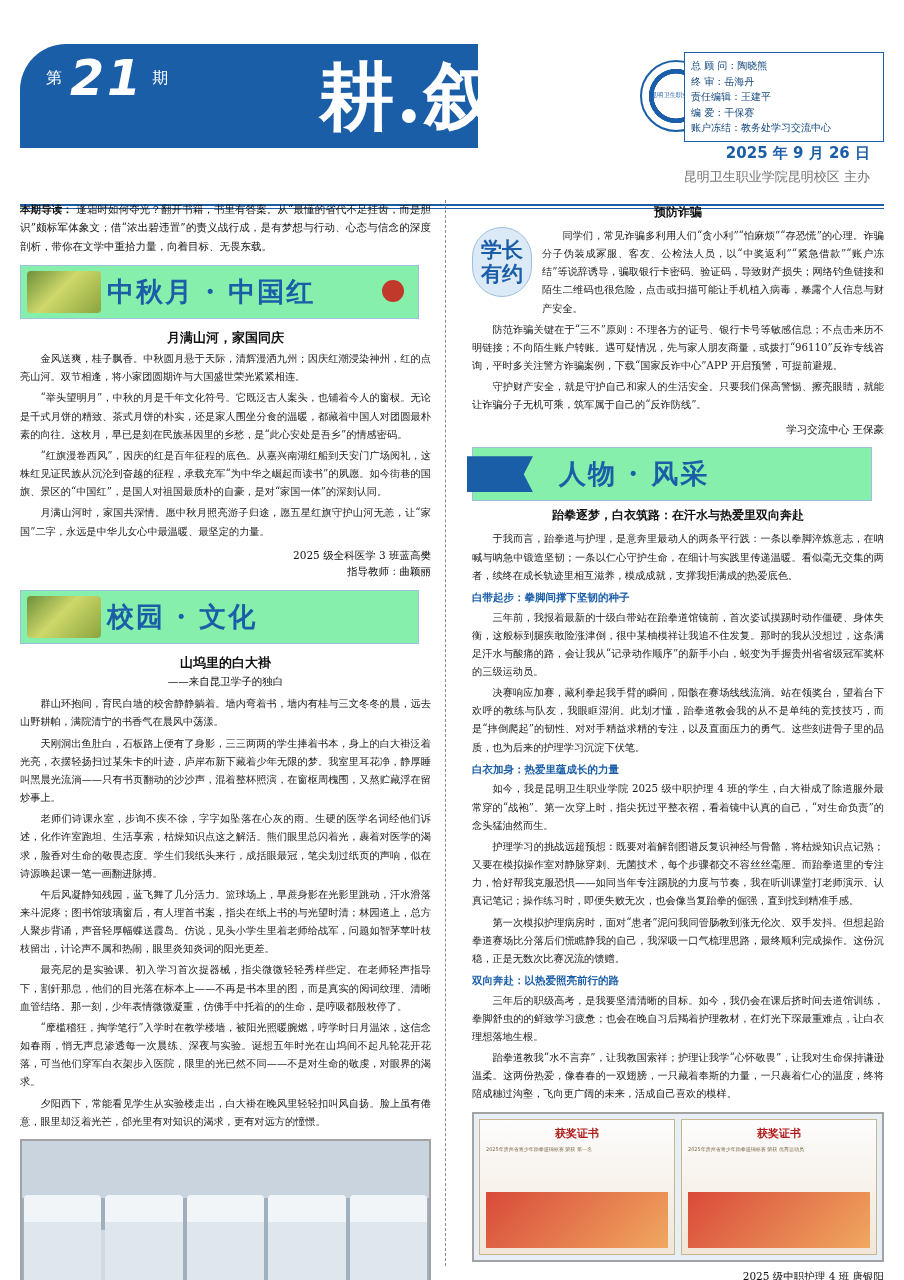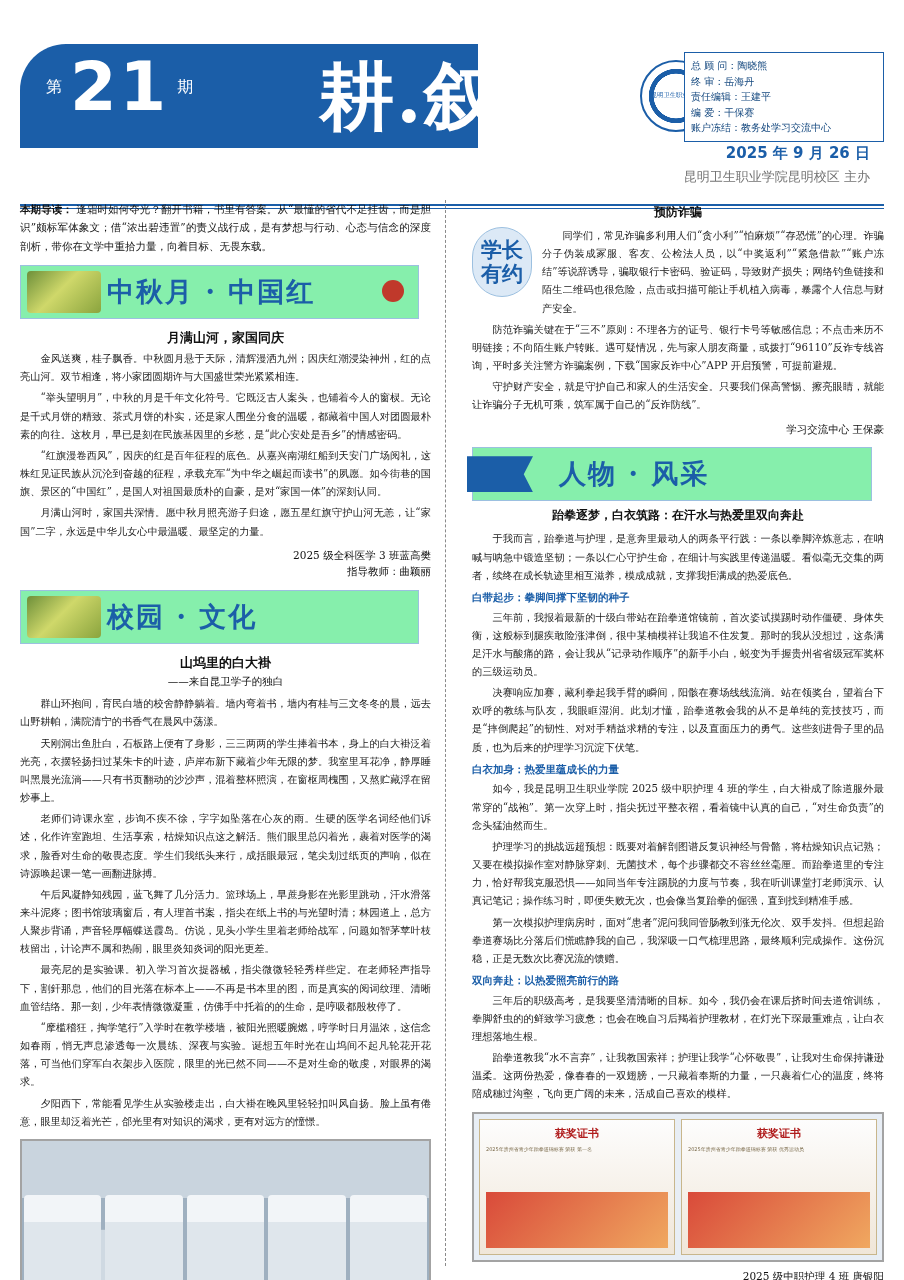--- a/index.html
+++ b/index.html
@@ -15,21 +15,21 @@
   
   .masthead{position:relative;height:150px;}
   .mast-left{
     position:absolute;left:0;top:26px;width:53%;height:104px;background:#1b5ea8;
     border-top-left-radius:46px;
   }
   .mast-title{
     position:absolute;left:26px;top:36px;display:flex;align-items:center;color:#fff;
   }
   .mast-title .pre{font-size:16px;margin-right:8px;font-family:"DejaVu Serif","Liberation Serif",serif;}
-  .mast-title .num{font-size:67px;font-weight:bold;letter-spacing:3px;line-height:1;}
+  .mast-title .num{font-size:49px;font-weight:bold;letter-spacing:3px;line-height:1;font-style:italic;}
   .mast-title .post{font-size:16px;margin-left:8px;font-family:"DejaVu Serif","Liberation Serif",serif;}
   .mast-name{
     position:absolute;left:300px;top:26px;font-size:74px;font-weight:bold;color:#fff;
     font-family:"DejaVu Serif","Liberation Serif",serif;letter-spacing:2px;line-height:104px;
   }
   .mast-logo{
     position:absolute;left:620px;top:42px;width:72px;height:72px;border-radius:50%;
     background:radial-gradient(circle at 50% 50%,#ffffff 0 46%,#1b5ea8 47% 56%,#ffffff 57% 100%);
     border:2px solid #1b5ea8;box-sizing:border-box;
     display:flex;align-items:center;justify-content:center;

